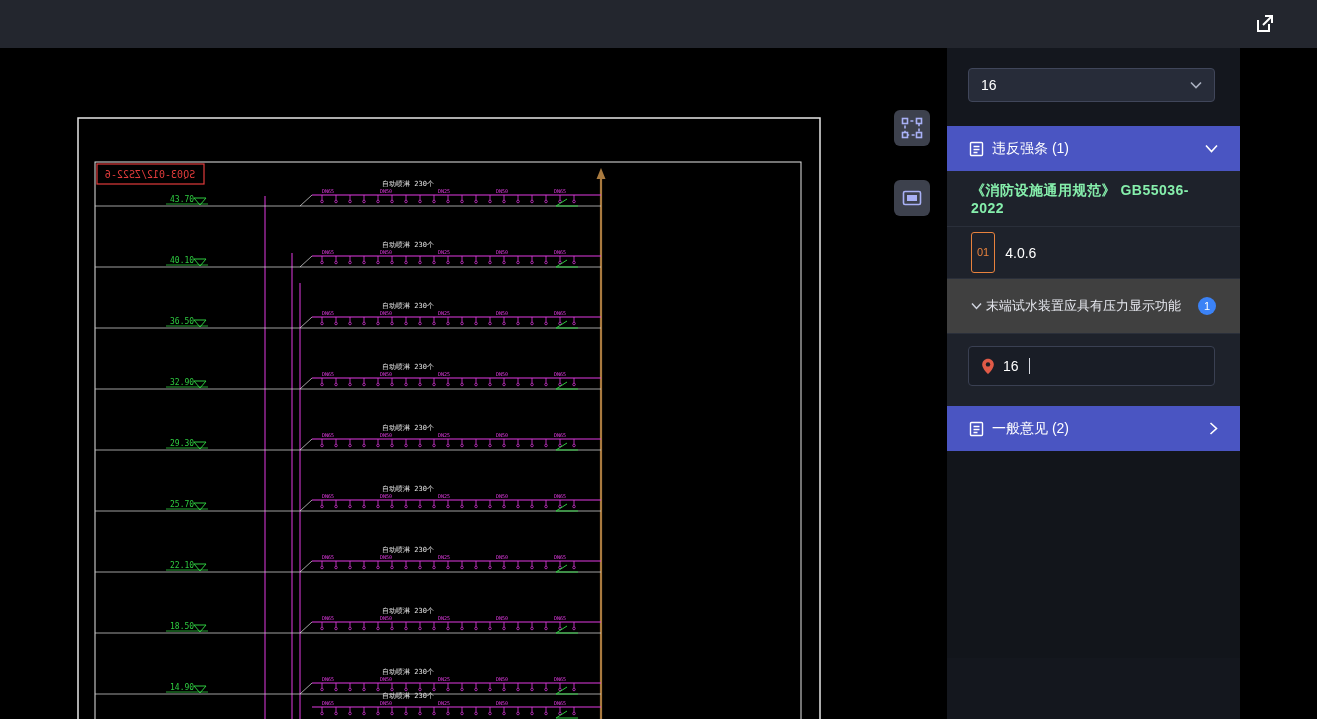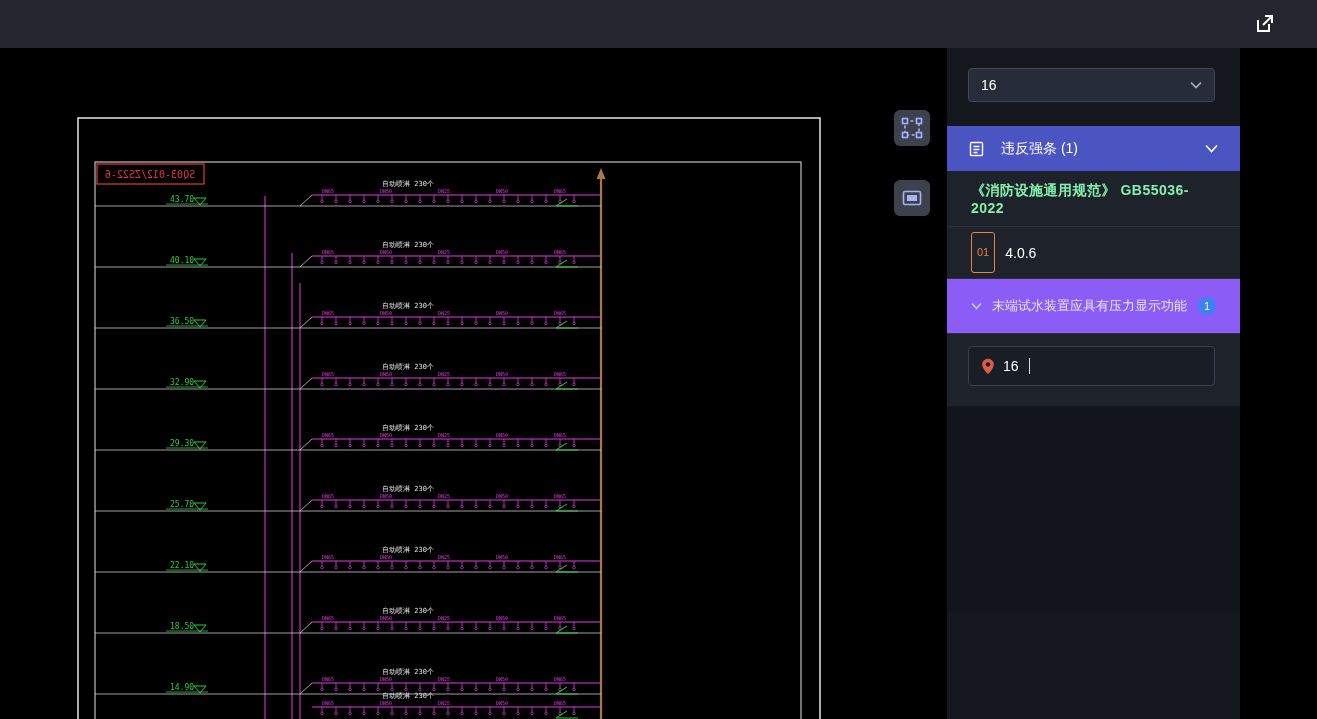--- a/index.html
+++ b/index.html
@@ -16,30 +16,30 @@
   #cad-svg{position:absolute;left:0;top:0}
 
   .tools{position:absolute;left:894px;top:62px;display:flex;flex-direction:column;gap:34px}
   .tool-btn{width:36px;height:36px;border-radius:6px;background:#3d414d;border:none;cursor:pointer;
     display:flex;align-items:center;justify-content:center}
 
   .sidebar{position:relative;width:293px;height:671px;background:#14171e}
   .select{margin:20px 25px 24px 21px;height:34px;background:#272c39;border:1px solid #40465a;border-radius:4px;
     display:flex;align-items:center;justify-content:space-between;padding:0 12px;color:#fff;font-size:14px;cursor:pointer}
 
-  .sec-header{height:45px;background:#4a55c2;display:flex;align-items:center;padding:0 22px;gap:17px;
+  .sec-header{height:45px;background:#4a55c2;display:flex;align-items:center;padding:0 22px;gap:8px;
     color:#fff;font-size:14px;cursor:pointer}
   .sec-header .grow{flex:1}
 
   .content{background:#1e222b}
   .row{display:flex;align-items:center;padding:0 24px;border-bottom:1px solid #2a2f3a}
   .std-row{height:56px;color:#86efac;font-size:14px;font-weight:bold;letter-spacing:.5px}
   .clause-row{height:52px;color:#fff;font-size:14px;gap:10px}
   .clause-badge{border:1px solid #e8823d;color:#e8823d;font-size:11px;line-height:15px;padding:12px 5px;border-radius:3px}
-  .issue-row{height:55px;color:#e6e8ef;font-size:13px;gap:10px;background:#8b5cf6;cursor:pointer}
+  .issue-row{height:55px;color:#e6e8ef;font-size:13px;gap:4px;background:#404040;cursor:pointer}
   .count-badge{margin-left:auto;min-width:18px;height:18px;border-radius:9px;background:#3b82f6;color:#fff;
     font-size:11px;display:flex;align-items:center;justify-content:center;padding:0 5px}
 
   .loc-wrap{padding:12px 25px 20px 21px}
   .loc-input{height:40px;border:1px solid #3a4052;border-radius:4px;background:#191d26;display:flex;
     align-items:center;padding:0 12px;gap:8px;color:#fff;font-size:14px;cursor:text}
   .caret{width:1px;height:16px;background:#d7dae2;margin-left:2px}
 
   .below-general{height:207px;background:#12151b}
 </style>
@@ -654,16 +654,26 @@
           <svg width="14" height="17" viewBox="0 0 14 17" fill="#e05a47">
             <path d="M7 0.8 C3.8 0.8 1.2 3.4 1.2 6.6 c0 4.4 5.8 9.6 5.8 9.6 s5.8 -5.2 5.8 -9.6 C12.8 3.4 10.2 0.8 7 0.8 z"></path>
             <circle cx="7" cy="6.4" r="2.2" fill="#191d26"></circle>
           </svg>
           <span>16</span>
           <span class="caret"></span>
         </div>
       </div>
     </div>
 
+    <div class="sec-header">
+      <svg width="15" height="16" viewBox="0 0 15 16" fill="none" stroke="#ffffff" stroke-width="1.4">
+        <rect x="1.5" y="1.5" width="12" height="13" rx="1"></rect>
+        <path d="M4.5 5.5 h6 M4.5 8.5 h6 M4.5 11.5 h4"></path>
+      </svg>
+      <span class="grow">一般意见 (2)</span>
+      <svg width="9" height="13" viewBox="0 0 9 13" fill="none" stroke="#ffffff" stroke-width="1.6">
+        <path d="M1.5 1 L7.5 6.5 L1.5 12"></path>
+      </svg>
+    </div>
 
     <div class="below-general"></div>
   </aside>
 </div>
 
 </body></html>

